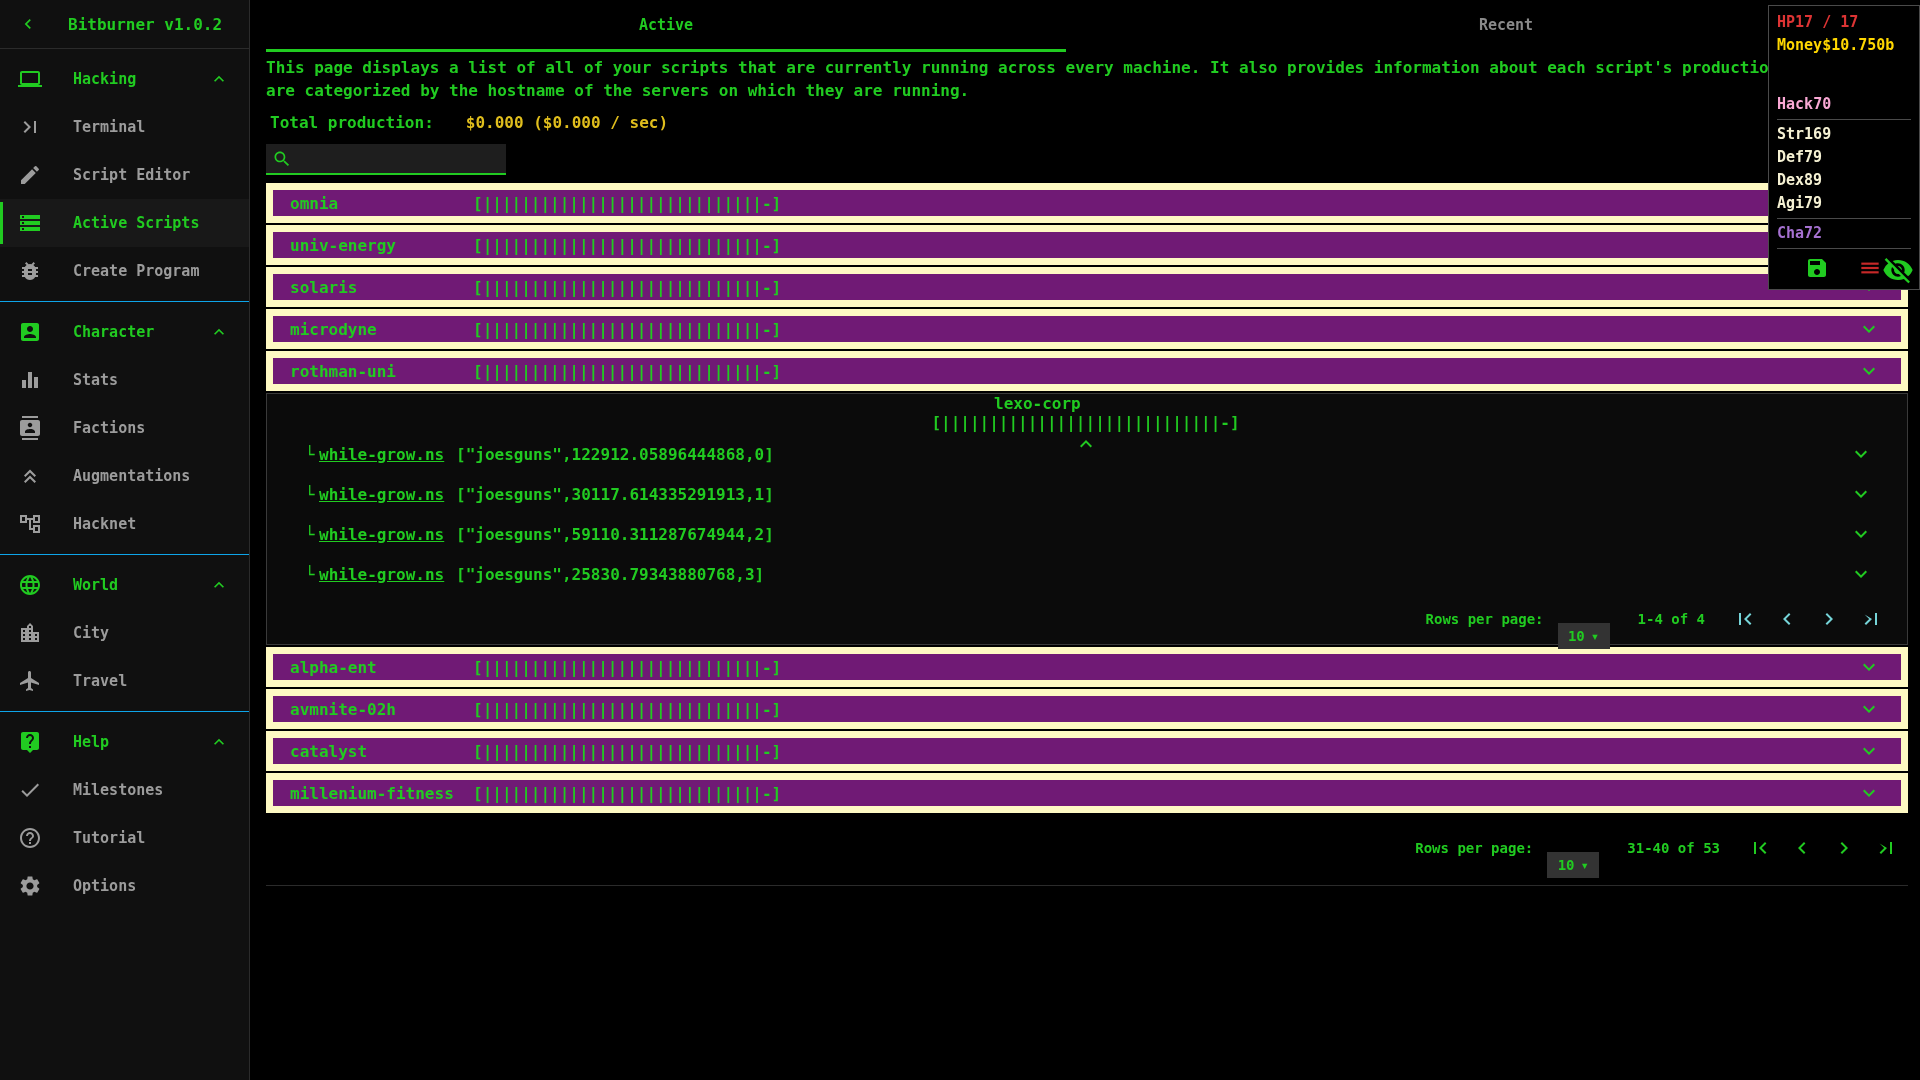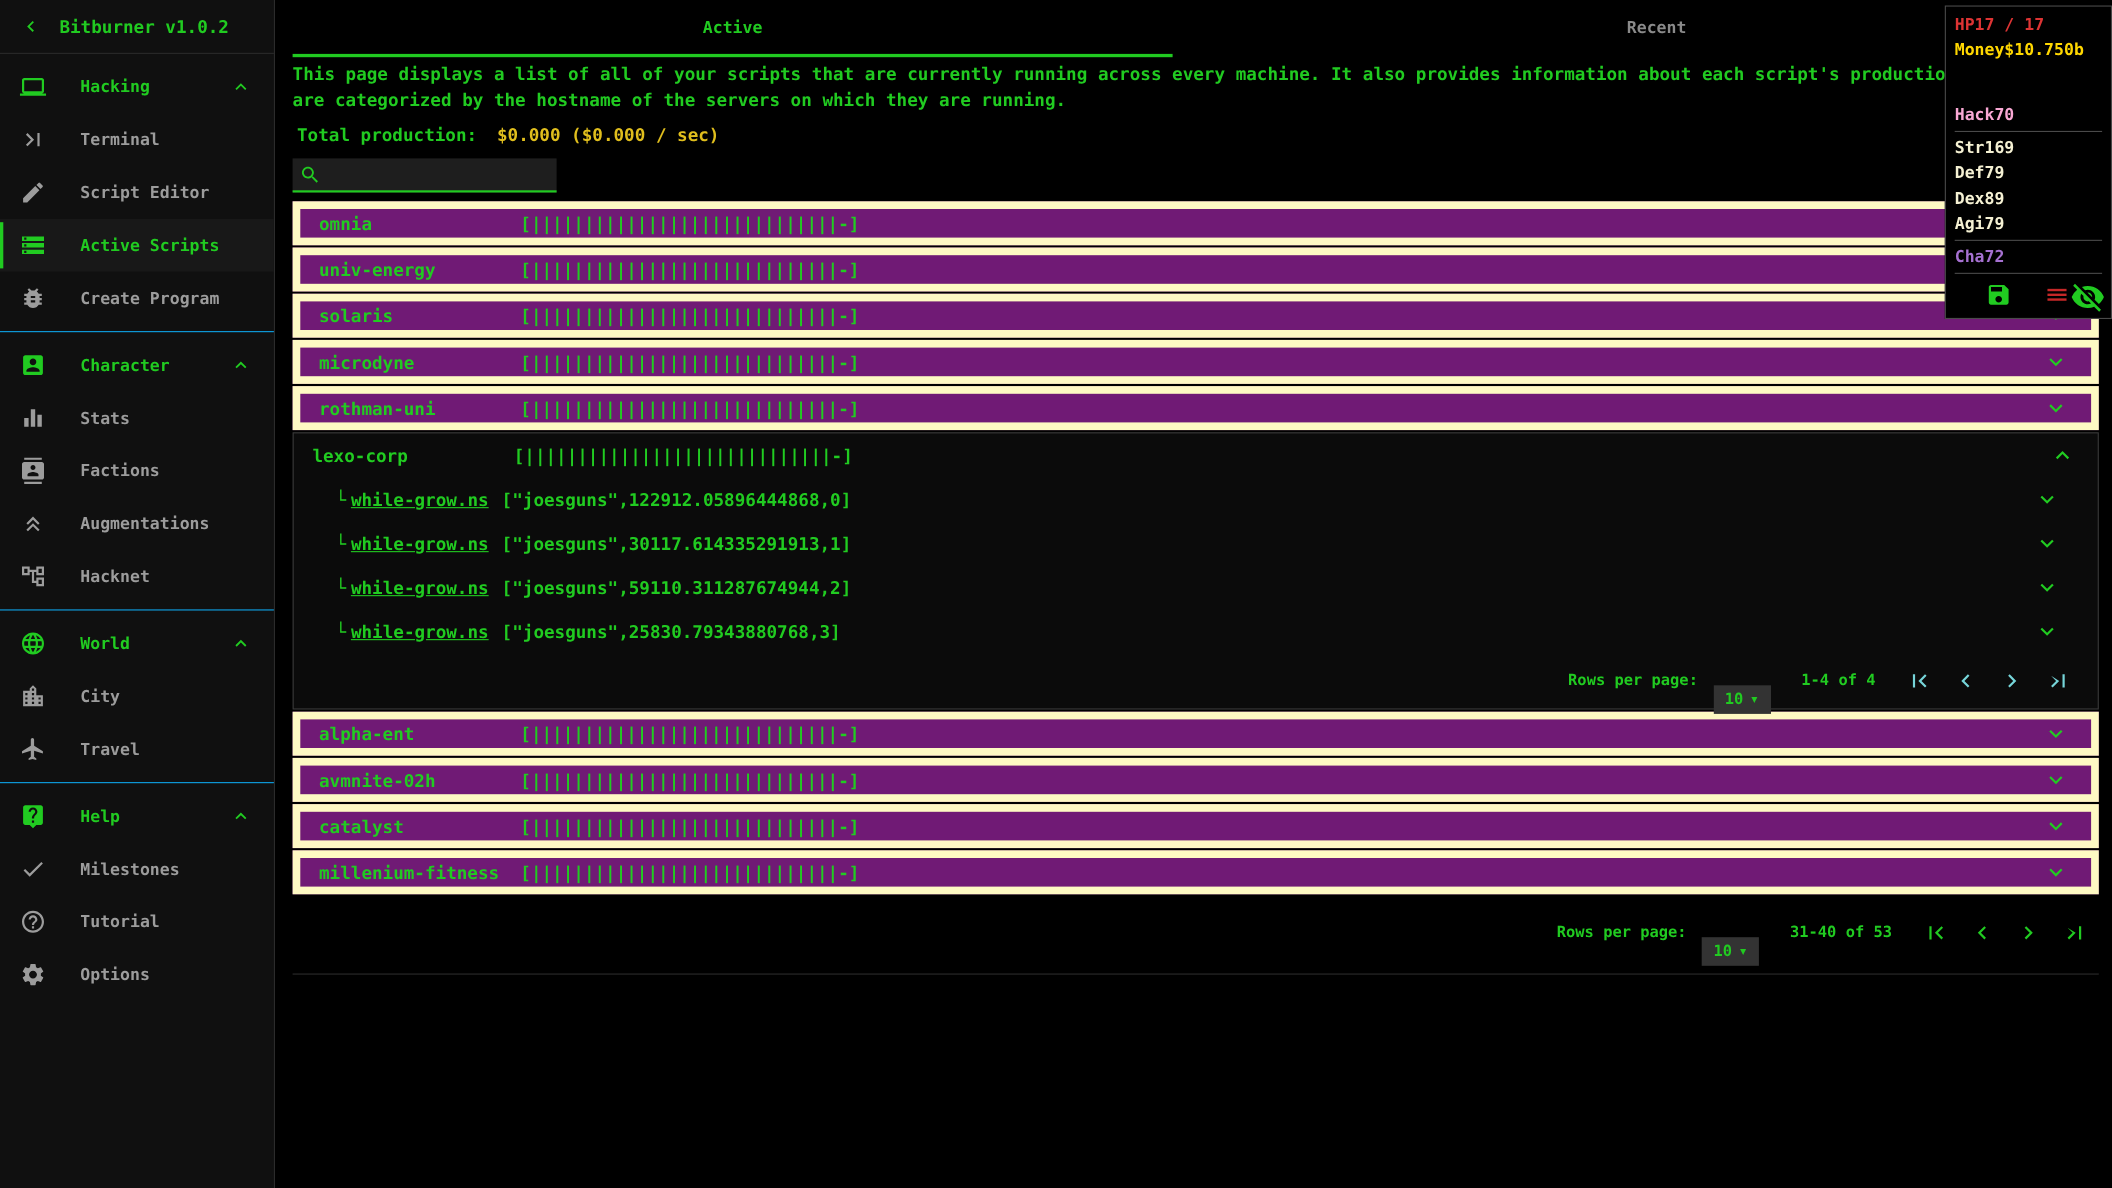--- a/index.html
+++ b/index.html
@@ -5,21 +5,21 @@
   html,body{margin:0;padding:0;}
   body{width:1920px;height:1080px;background:#000;overflow:hidden;position:relative;
        font-family:"DejaVu Sans Mono",monospace;color:#21cb21;}
   svg{display:block;}
 
   
   .sidebar{position:absolute;left:0;top:0;bottom:0;width:249px;background:#101010;
            border-right:1px solid #2b2b2b;z-index:5;}
   .sb-header{height:48px;border-bottom:1px solid #2b2b2b;display:flex;align-items:center;padding-left:18px;}
   .sb-back{width:20px;height:20px;color:#21cb21;cursor:pointer;}
-  .sb-title{margin-left:16px;font-size:16px;font-weight:bold;color:#21cb21;}
+  .sb-title{margin-left:30px;font-size:16px;font-weight:bold;color:#21cb21;}
   .sb-section{padding:6px 0;border-bottom:1px solid #0ea5e9;}
   .sb-section:last-child{border-bottom:none;}
   .sb-item{height:48px;display:flex;align-items:center;padding-left:18px;position:relative;
            color:#9c9c9c;cursor:pointer;font-size:15px;font-weight:bold;}
   .sb-item .sb-icon{width:24px;height:24px;margin-right:31px;fill:currentColor;flex:none;}
   .sb-item.green{color:#21cb21;}
   .sb-item.active{color:#21cb21;background:#181818;}
   .sb-item.active::before{content:"";position:absolute;left:0;top:3px;bottom:3px;width:3px;background:#21cb21;}
   .sb-caret{position:absolute;right:20px;width:20px;height:20px;fill:currentColor;}
 
@@ -27,37 +27,37 @@
   .main{position:absolute;left:250px;top:0;right:0;bottom:0;}
   .tabs{display:flex;height:52px;margin:0 14px 0 16px;gap:40px;}
   .tab{flex:1;display:flex;align-items:center;justify-content:center;font-size:15px;font-weight:bold;
        color:#8a8a8a;cursor:pointer;border-bottom:3px solid transparent;box-sizing:border-box;}
   .tab.active{color:#21cb21;border-bottom-color:#21cb21;}
 
   .desc{margin:4px 0 0 16px;width:1654px;overflow:hidden;}
   .desc div{white-space:nowrap;font-size:16px;font-weight:bold;line-height:23px;color:#21cb21;}
 
   .prod{margin:8px 0 0 20px;height:24px;display:flex;align-items:center;font-size:16px;font-weight:bold;}
-  .prod .money{color:#e0be1d;margin-left:18px;}
+  .prod .money{color:#e0be1d;margin-left:32px;}
 
   .search{margin:10px 0 0 16px;width:228px;height:29px;background:#1e1e1e;border-bottom:2px solid #21cb21;
           display:flex;align-items:center;padding:0 6px;box-sizing:content-box;}
   .search svg{width:20px;height:20px;fill:#21cb21;flex:none;}
   .search input{flex:1;background:transparent;border:none;outline:none;color:#21cb21;
                 font-family:"DejaVu Sans Mono",monospace;font-size:15px;margin-left:6px;width:100%;}
 
   .list{margin:8px 12px 0 16px;}
   .srow{height:40px;box-sizing:border-box;border:7px solid #fef9c3;background:#701a75;margin-bottom:2px;
         display:flex;align-items:center;padding:0 20px 0 17px;cursor:pointer;}
   .srow .name{width:183px;font-size:16px;font-weight:bold;flex:none;}
   .srow .bar{flex:1;font-size:16px;font-weight:bold;}
   .chev{width:24px;height:24px;fill:#21cb21;flex:none;}
 
   .expanded{border:1px solid #3a3a3a;background:#0b0b0b;margin-bottom:2px;}
-  .expanded .srow{border:none;margin:0;background:transparent;}
+  .expanded .srow{border:none;margin:0;background:transparent;flex-direction:column;}
   .script-row{height:40px;display:flex;align-items:center;padding:0 34px 0 38px;
               font-size:16px;font-weight:bold;cursor:pointer;}
   .script-row .corner{width:14px;flex:none;}
   .script-row .sname{width:137px;flex:none;text-decoration:underline;}
   .script-row .args{flex:1;}
 
   .pagerow{height:50px;display:flex;align-items:center;justify-content:flex-end;
            font-size:14px;font-weight:bold;color:#21cb21;}
   .pagerow.inner{padding-right:24px;}
   .pagerow.outer{padding-right:10px;margin-top:10px;}

